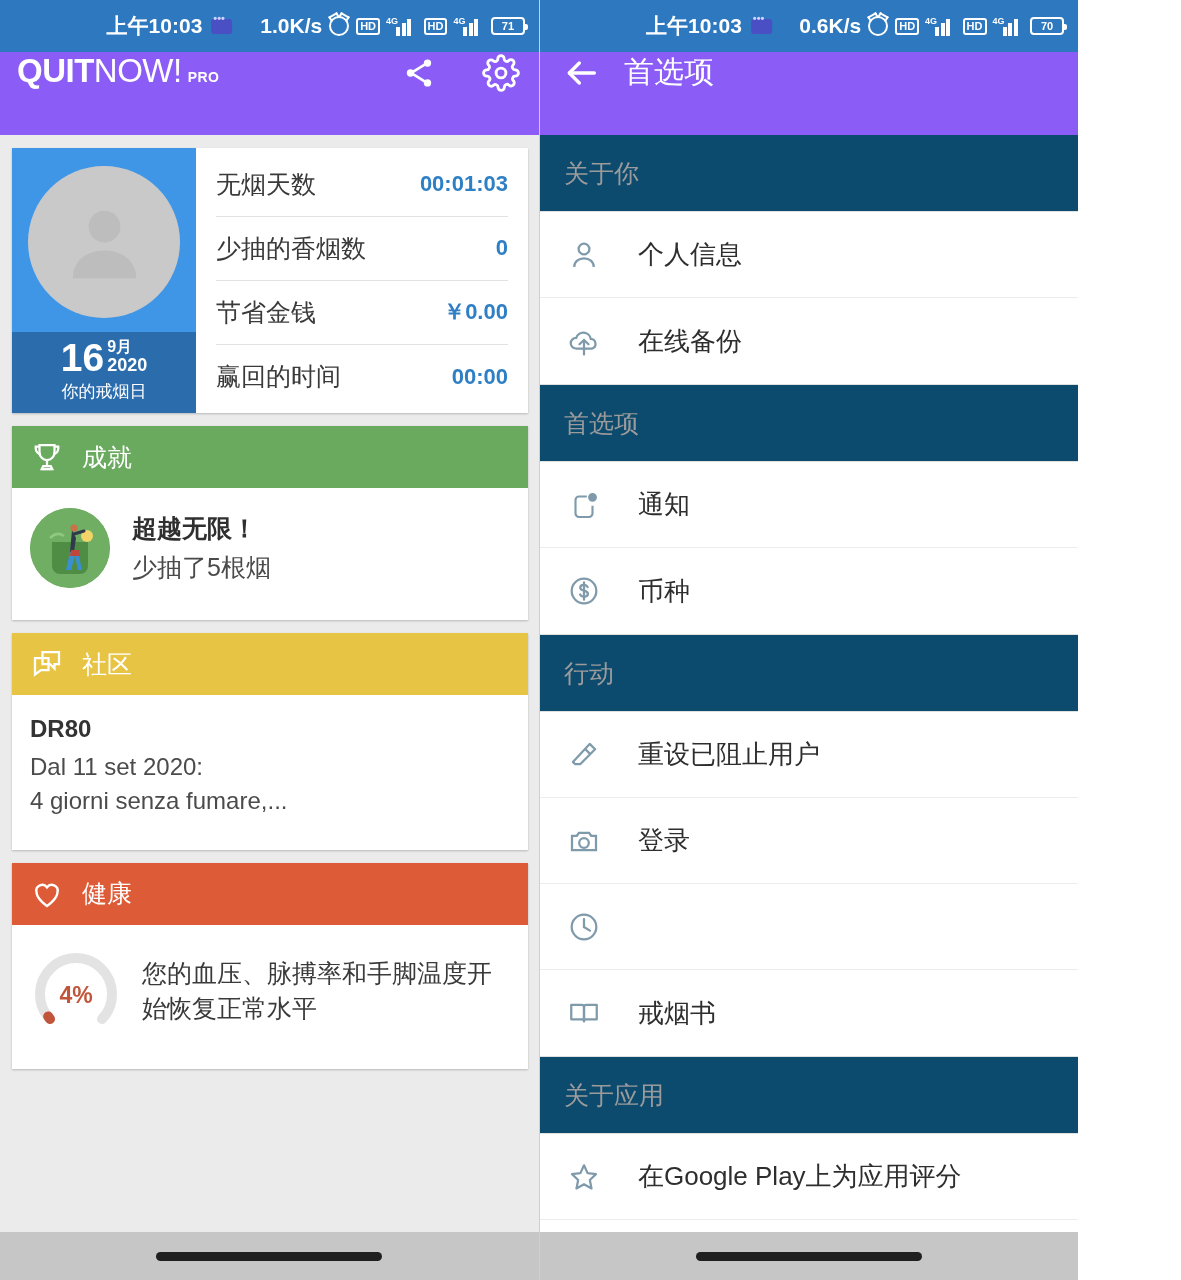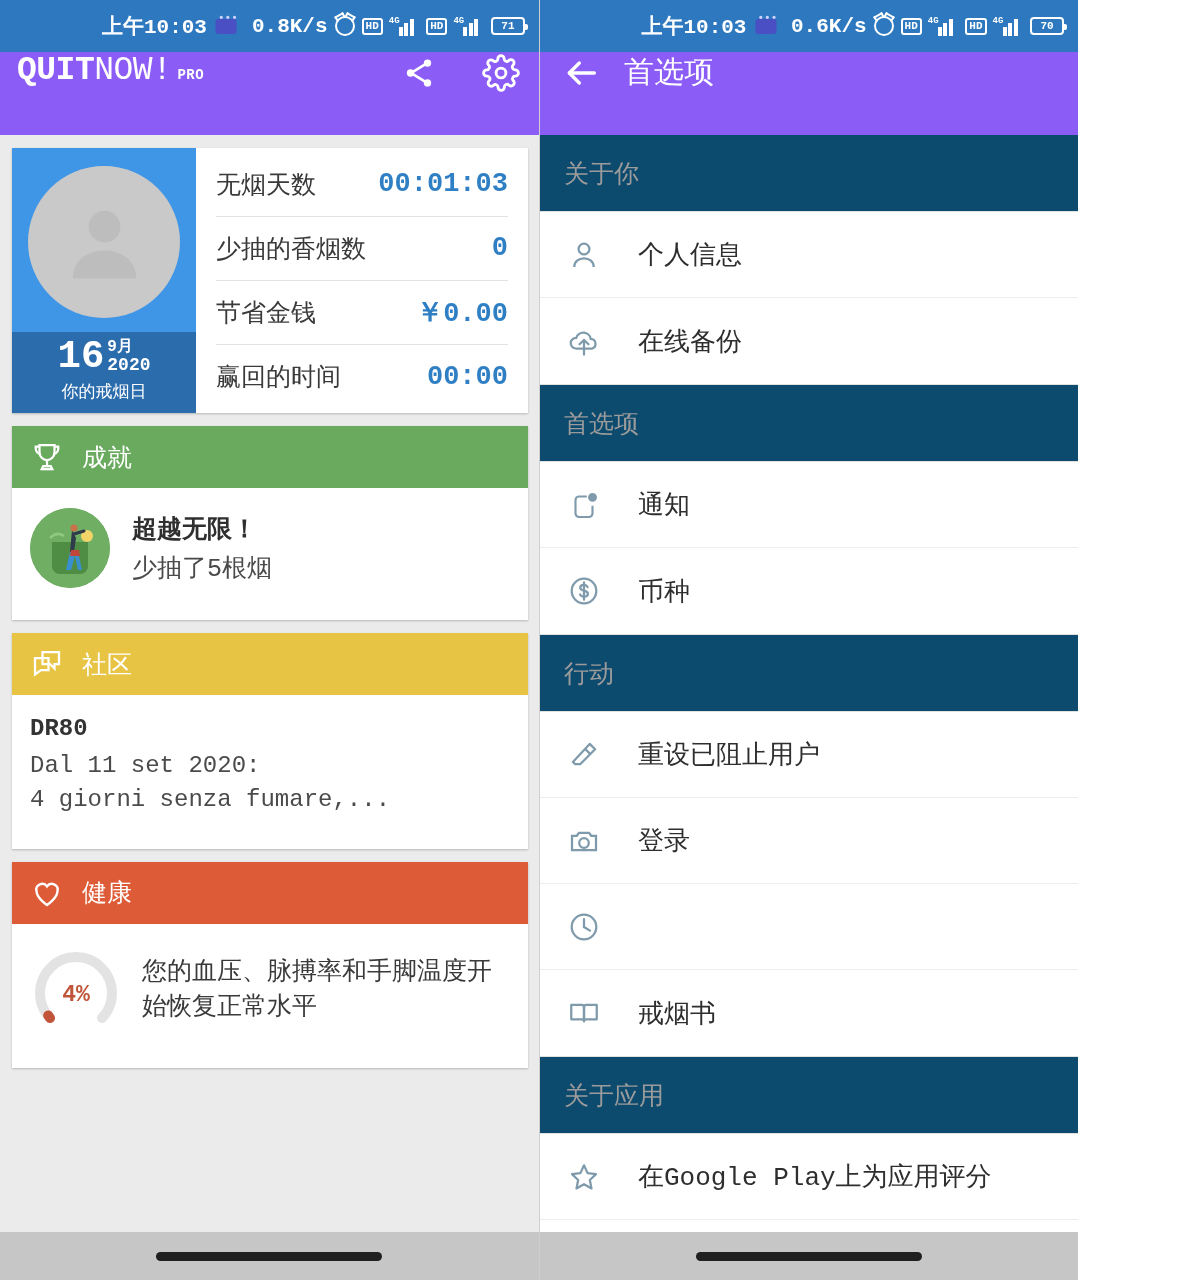--- a/index.html
+++ b/index.html
@@ -1,21 +1,21 @@
 <!DOCTYPE html>
 <html><head>
 <meta charset="utf-8">
 <style>
   * { box-sizing: border-box; margin: 0; padding: 0; }
   html, body {
     width: 1181px; height: 1280px;
     font-family: "Liberation Sans", "DejaVu Sans", sans-serif;
     background: #ffffff; overflow: hidden;
   }
-  .screen { width: 1078px; height: 1280px; display: flex; position: relative; font-family: Liberation Mono, monospace; }
+  .screen { width: 1078px; height: 1280px; display: flex; position: relative; }
   .panel { width: 590.5px; height: 1280px; position: relative; overflow: hidden; background: #ebebeb; }
   .panel.right { border-left: 1px solid #cfcfcf; }
 
   
   .statusbar {
     height: 52px; background: #2d78bf; color: #ffffff;
     display: flex; align-items: center; font-size: 21px; font-weight: bold;
     position: relative;
   }
   .sb-time { position: absolute; left: 50%; transform: translateX(-50%); margin-left: -100px;
@@ -61,21 +61,21 @@
   .date-day { font-size: 39px; font-weight: bold; line-height: 1; }
   .date-my { display: flex; flex-direction: column; align-items: flex-start; margin-left: 3px; margin-top: 1px; }
   .date-mon { font-size: 16px; font-weight: bold; line-height: 1.05; }
   .date-year { font-size: 18px; font-weight: bold; line-height: 1.05; }
   .date-label { font-size: 17px; margin-top: 3px; }
 
   .summary-right { flex: 1; padding: 0 20px; display: flex; flex-direction: column; justify-content: center; }
   .stat { display: flex; align-items: center; justify-content: space-between; height: 64px; border-bottom: 1px solid #e2e2e2; }
   .stat:last-child { border-bottom: none; }
   .stat-k { font-size: 25px; color: #3a3a3a; }
-  .stat-v { font-size: 27px; color: #2f7fc4; font-weight: bold; }
+  .stat-v { font-size: 22px; color: #2f7fc4; font-weight: bold; }
 
   .card-head { height: 62px; display: flex; align-items: center; gap: 17px; padding-left: 17px; color: #ffffff; }
   .card-head .ttl { font-size: 25px; }
   .head-green { background: #6aaa5e; }
   .head-yellow { background: #e8c444; }
   .head-red { background: #de5b37; }
   .card-body { padding: 20px 18px 32px 18px; }
 
   .ach-row { display: flex; align-items: center; gap: 22px; }
   .ach-badge { width: 80px; height: 80px; border-radius: 50%; background: #6fae63; flex: 0 0 auto; position: relative; overflow: hidden;}
@@ -112,21 +112,21 @@
 <div class="screen">
 
   <div class="panel left">
 
     <div class="statusbar">
       <div class="sb-time">
         <span>上午10:03</span>
         <span class="sb-dots"></span>
       </div>
       <div class="sb-right">
-        <span class="sb-speed">0.8K/s</span>
+        <span class="sb-speed">1.0K/s</span>
         <span class="ic-alarm"></span>
         <span class="ic-hd">HD</span>
         <span class="ic-sig">
             <b>4G</b>
             <i></i>
             <i></i>
             <i></i>
             <i></i>
           </span>
         <span class="ic-hd">HD</span>

